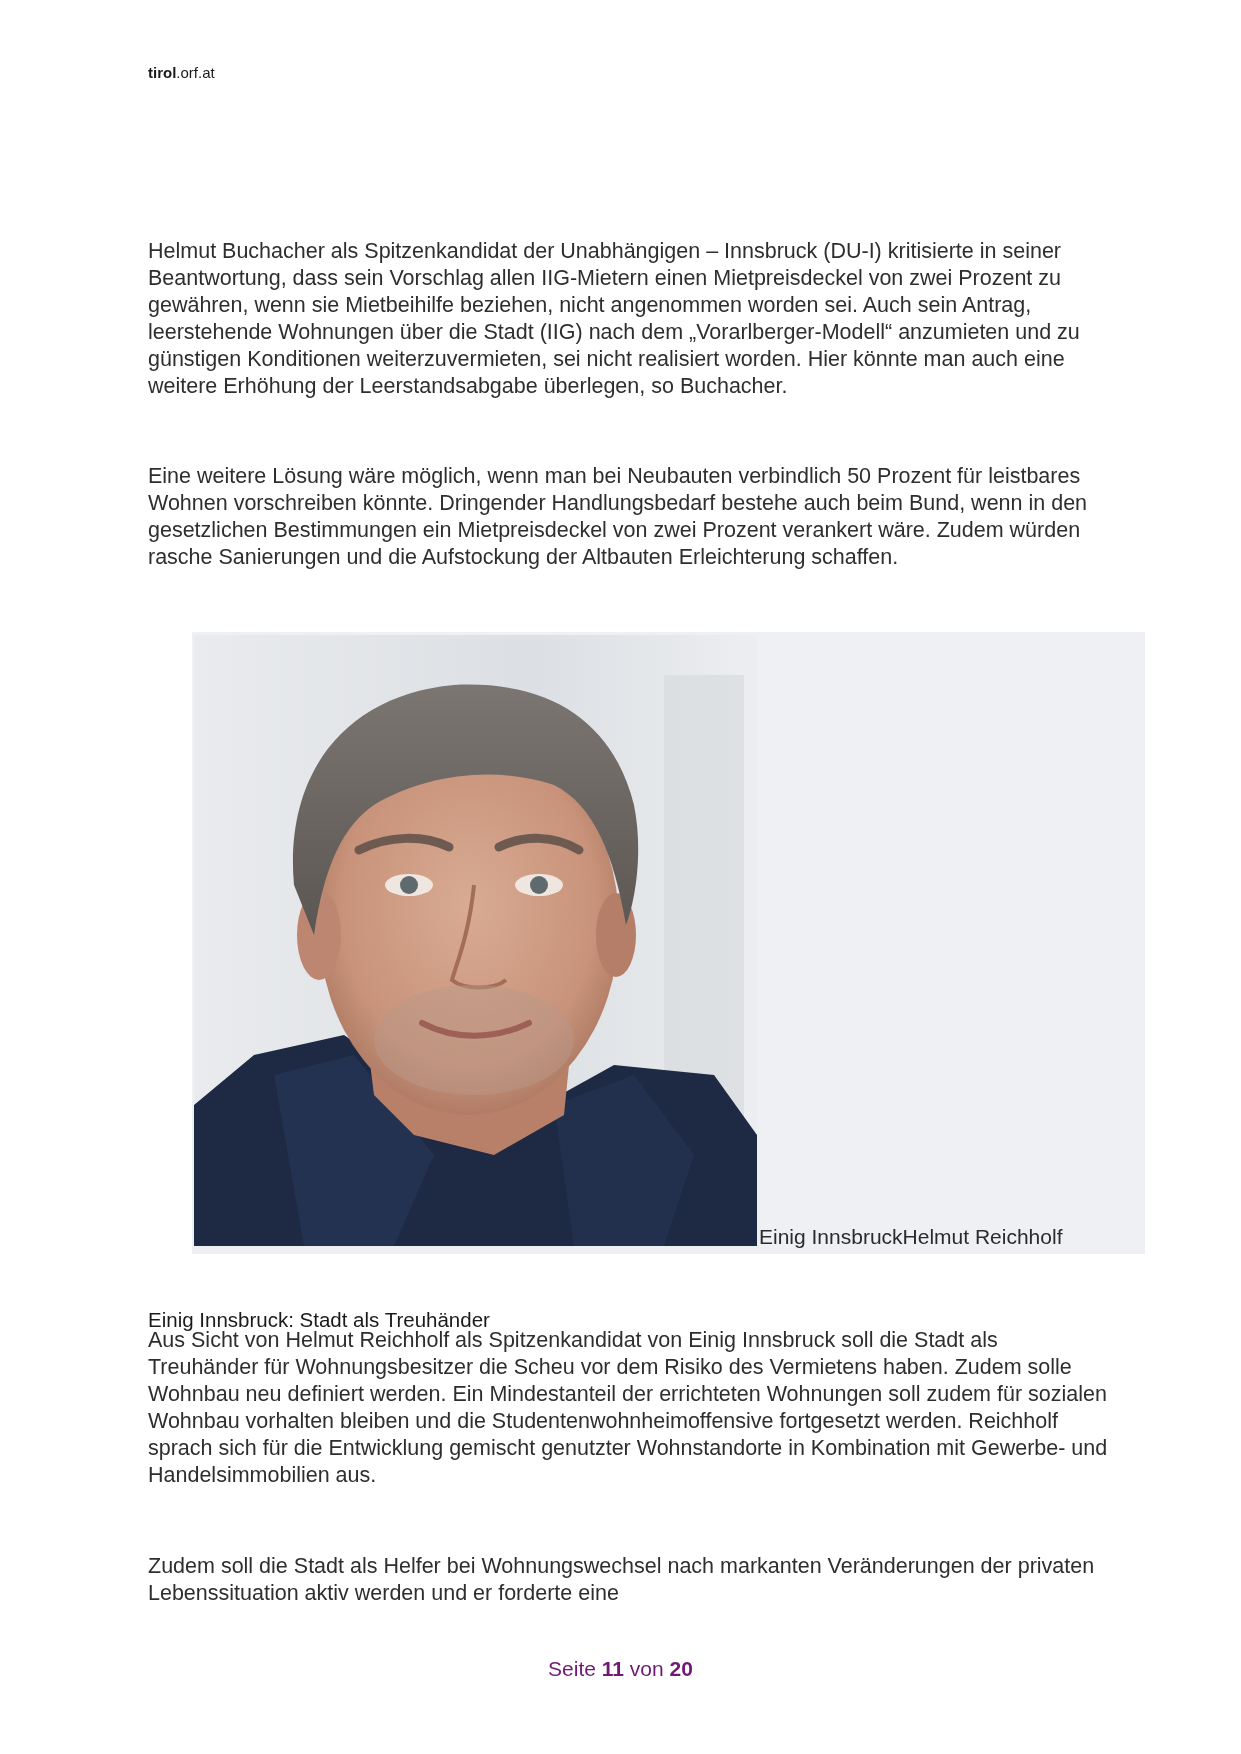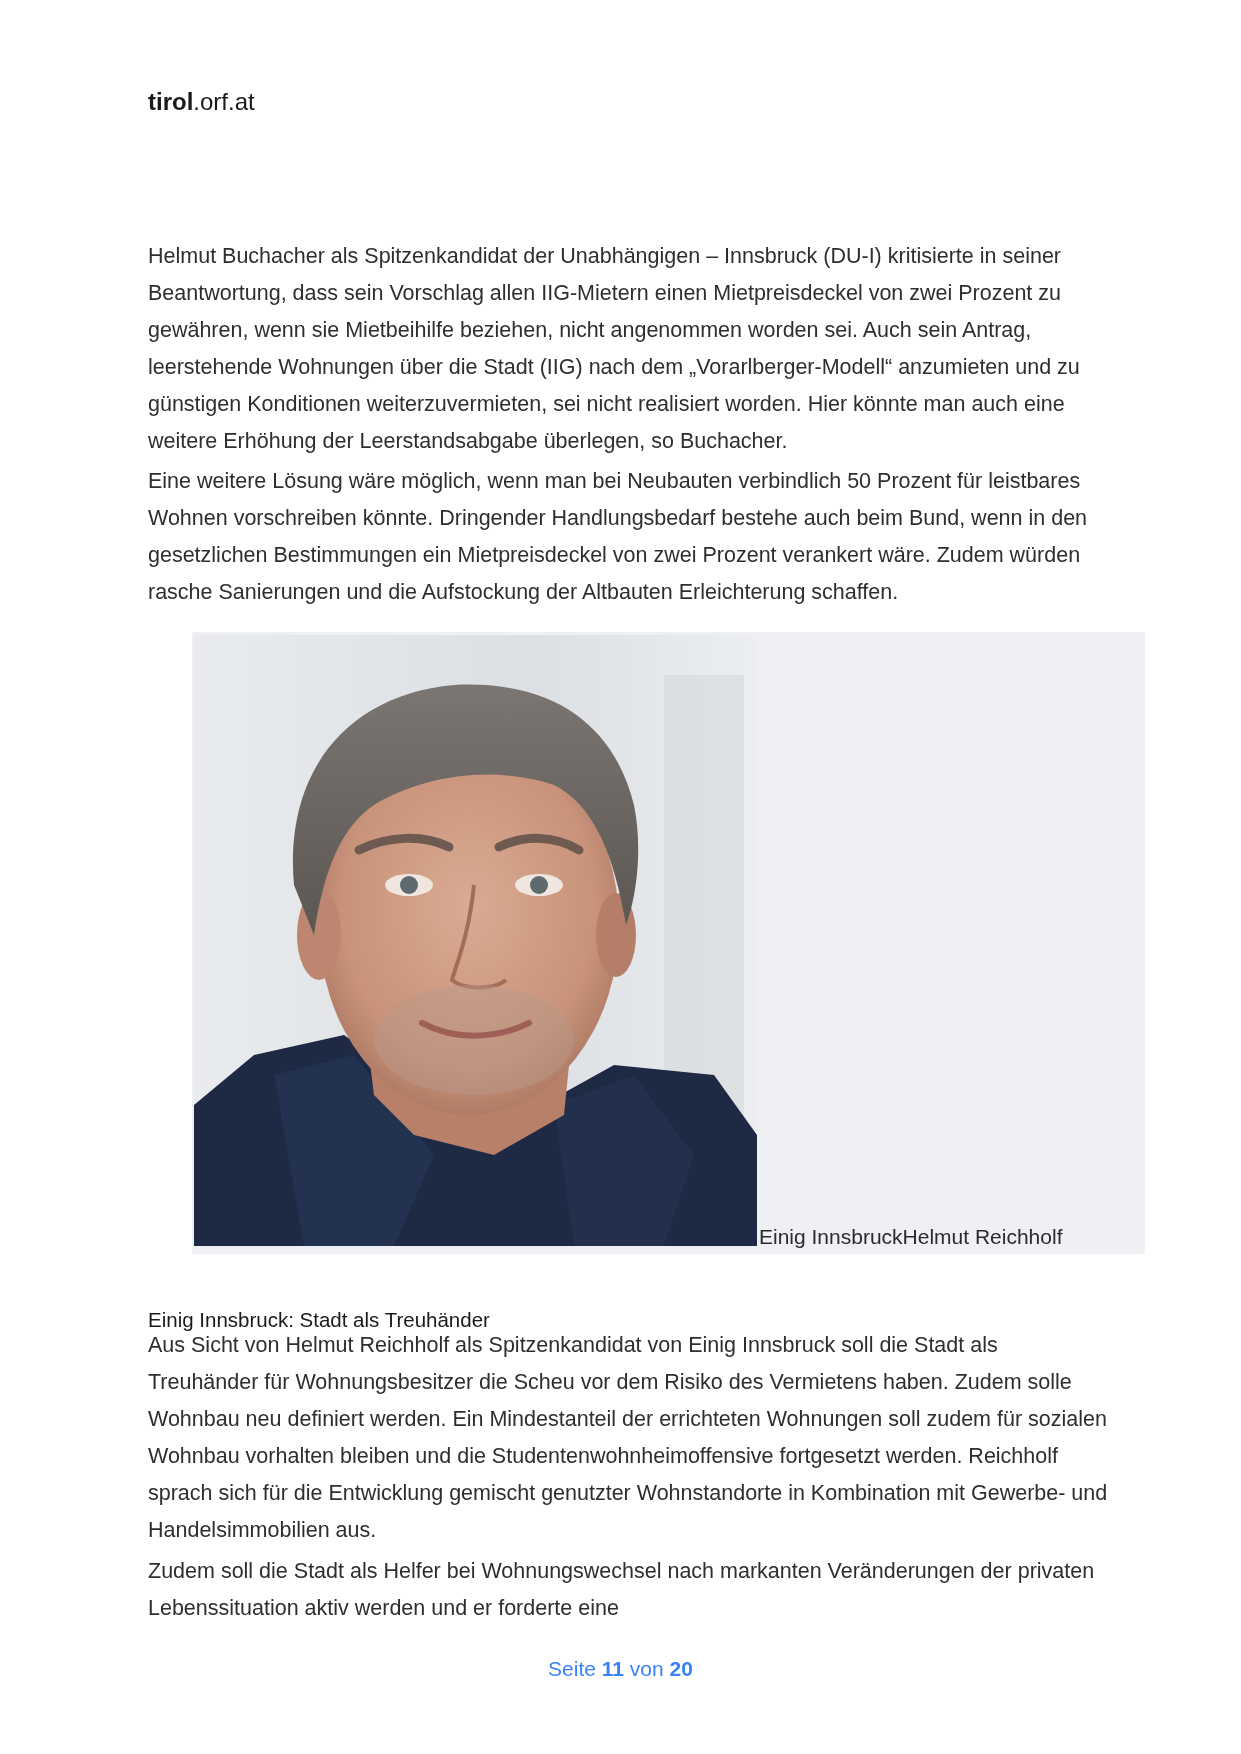--- a/index.html
+++ b/index.html
@@ -11,31 +11,31 @@
       width: 1241px;
       height: 1754px;
       position: relative;
       overflow: hidden;
       font-family: "Liberation Sans", sans-serif;
       color: #2b2b2b;
     }
     .header {
       position: absolute;
       left: 148px;
-      top: 88px;
-      font-size: 24px;
+      top: 64px;
+      font-size: 15px;
       color: #1a1a1a;
     }
     .header b { font-weight: bold; }
     .para {
       position: absolute;
       left: 148px;
       width: 960px;
       font-size: 21.5px;
-      line-height: 37px;
+      line-height: 27px;
       margin: 0;
       color: #2e2e2e;
     }
     #p1 { top: 238px; }
     #p2 { top: 463px; }
     .figure {
       position: absolute;
       left: 145px;
       top: 632px;
       width: 953px;
@@ -69,21 +69,21 @@
     }
     #p3 { top: 1327px; }
     #p4 { top: 1553px; }
     .footer {
       position: absolute;
       top: 1657px;
       left: 0;
       width: 1241px;
       text-align: center;
       font-size: 21px;
-      color: #3b82f6;
+      color: #701a75;
     }
     .footer b { font-weight: bold; }
   </style>
 </head>
 <body>
 
 <div class="header">
   <b>tirol</b><span>.orf.at</span>
 </div>
 

